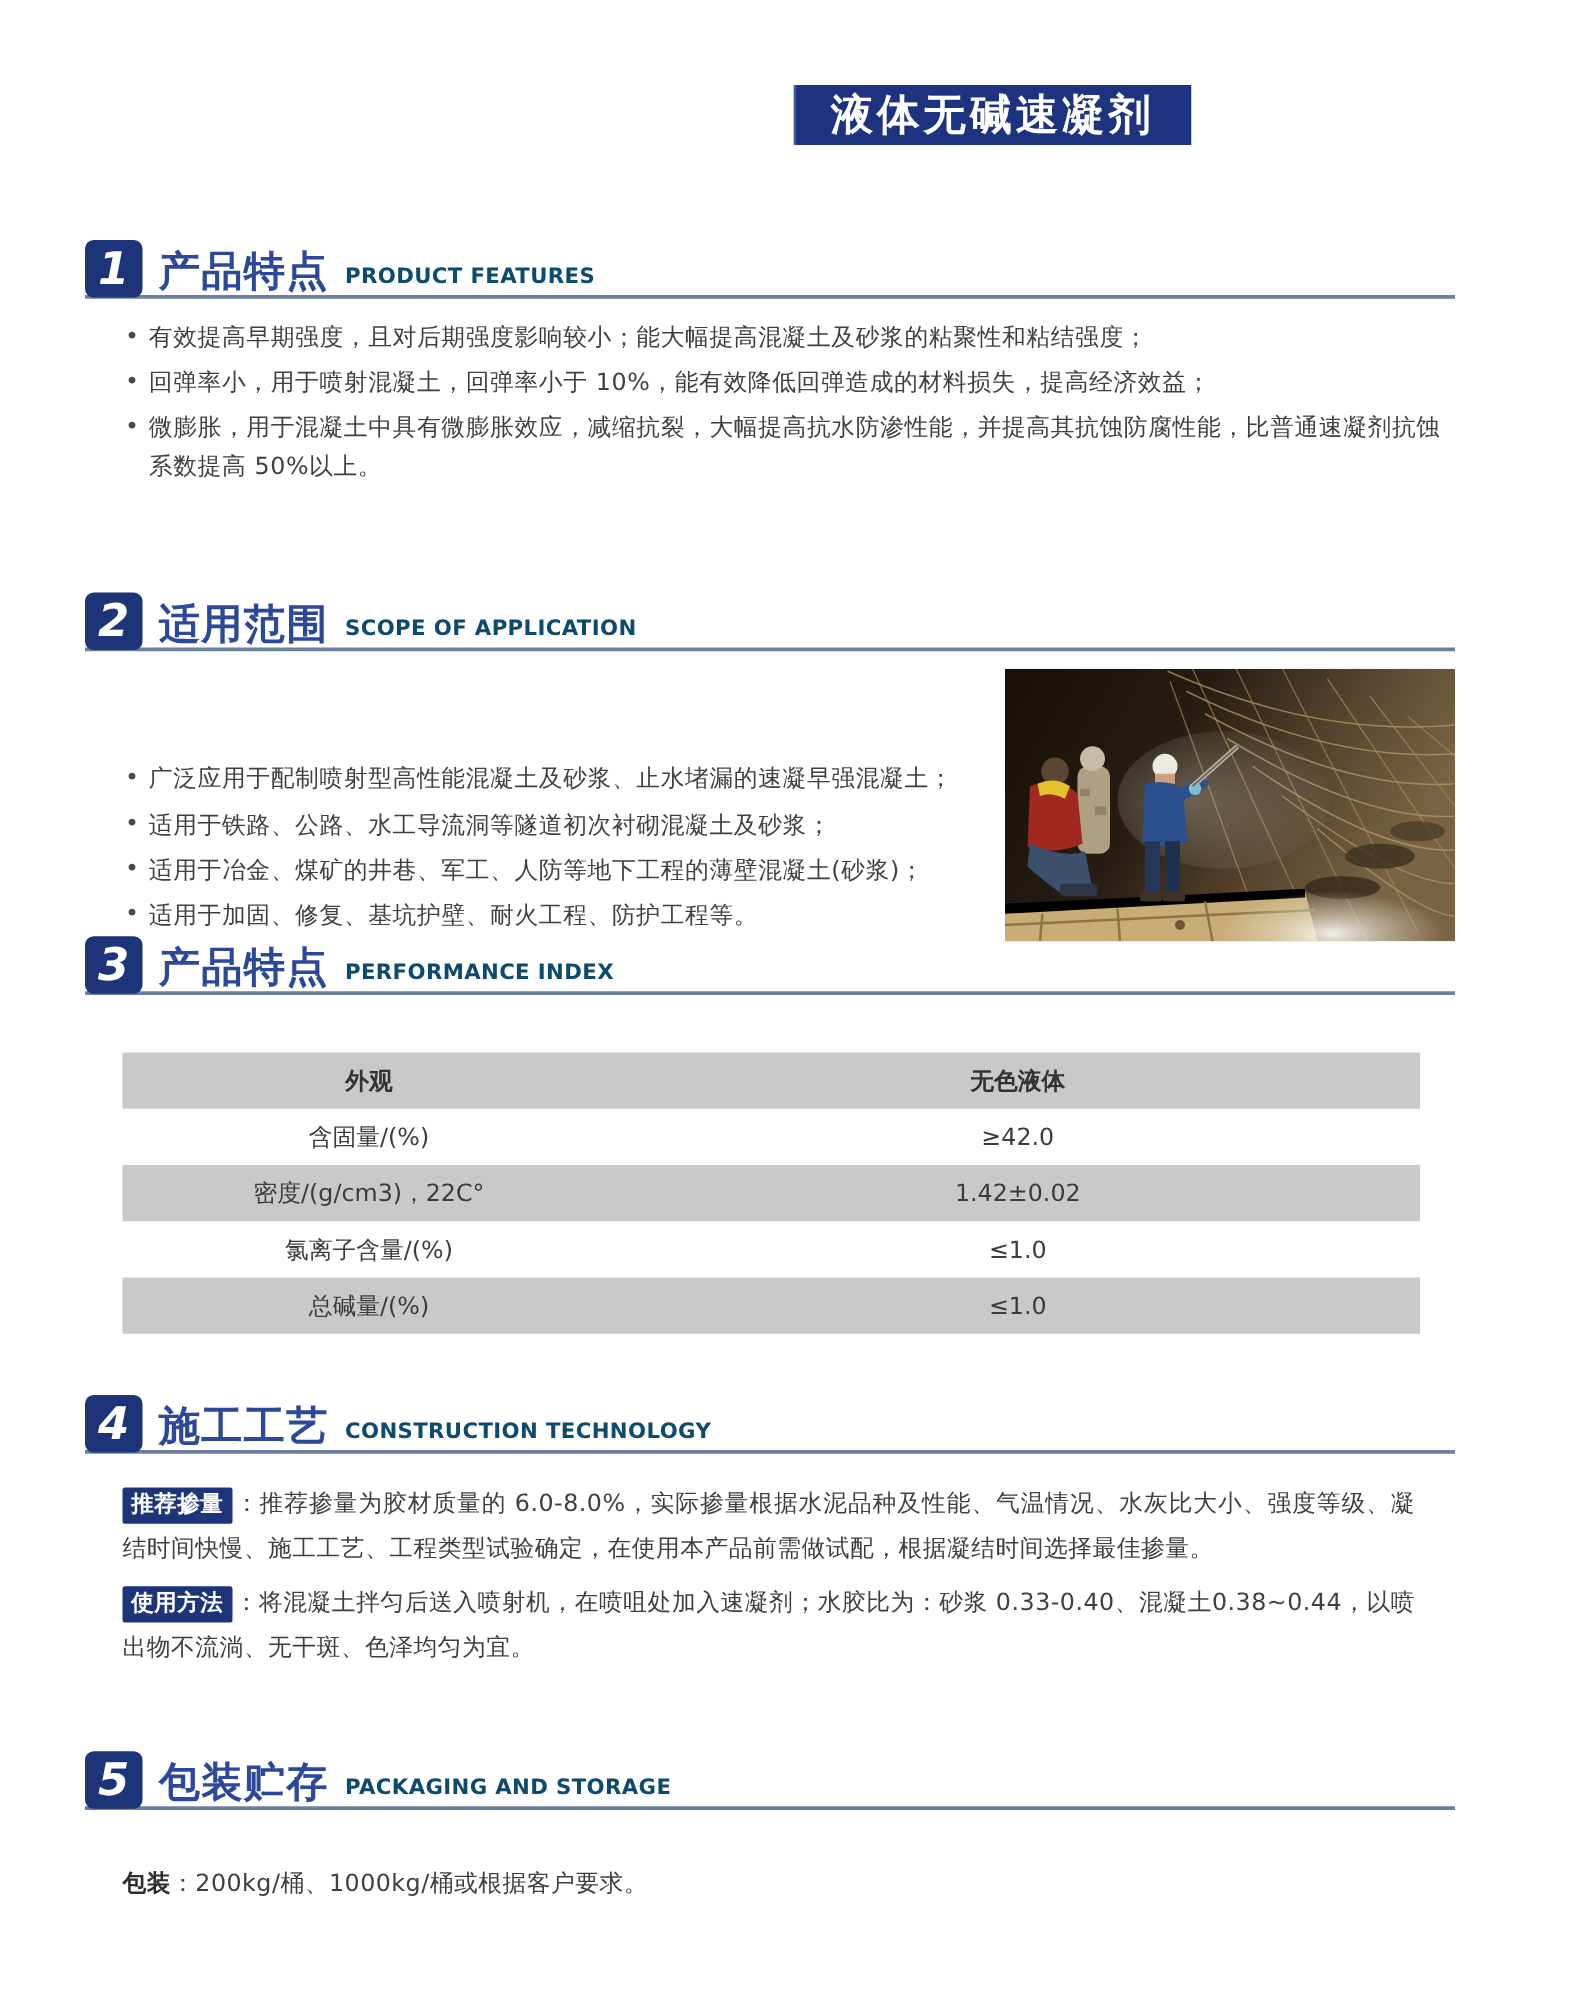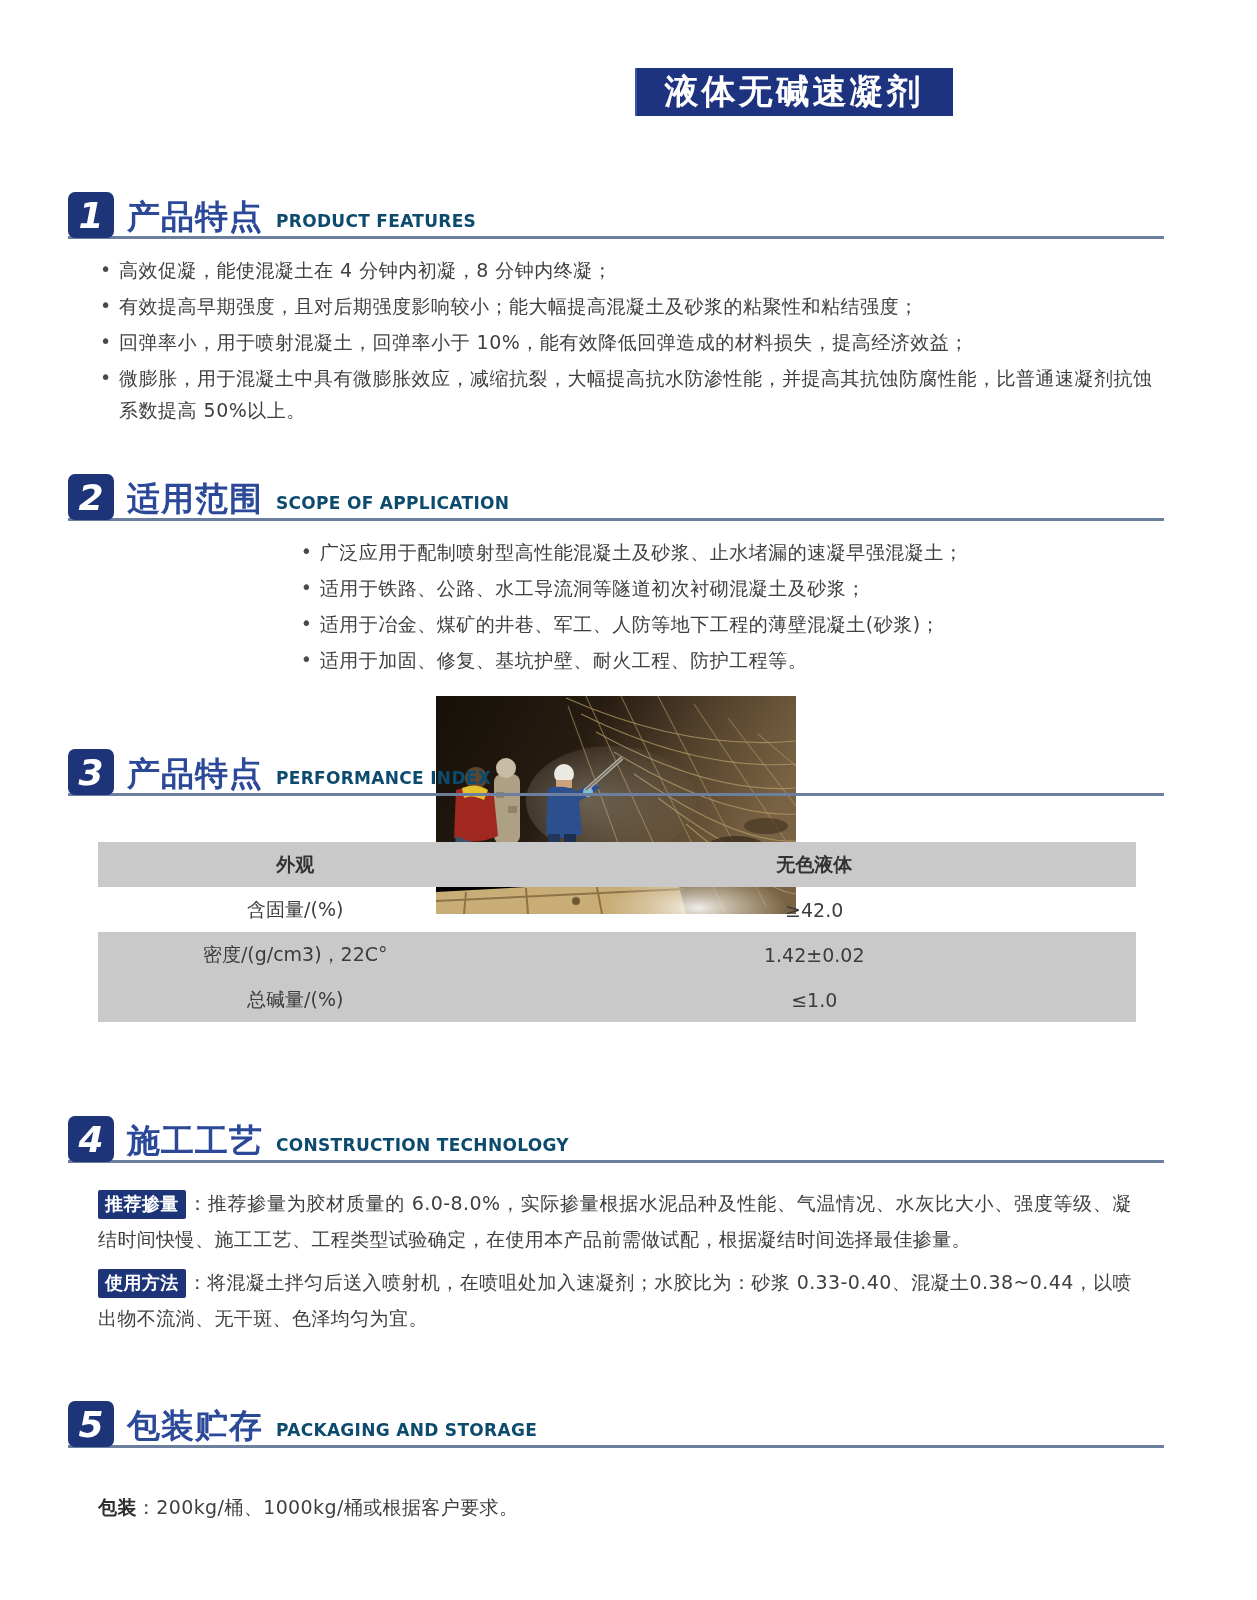--- a/index.html
+++ b/index.html
@@ -29,21 +29,21 @@
   .zh-title { font-size:33px; font-weight:bold; color:#2b4899; line-height:1; padding-bottom:3px; letter-spacing:1px; }
   .en-title { font-size:17px; font-weight:bold; color:#0c4a6e; padding-bottom:5px; letter-spacing:0.3px; }
   
   .bullets { margin:16px 0 0 32px; padding:0; list-style:none; }
   .bullets li {
     position:relative; padding-left:19px; font-size:19px; color:#404040;
     line-height:1.64; margin-bottom:5px; letter-spacing:0.5px;
   }
   .bullets li::before { content:"•"; position:absolute; left:0; top:-1px; color:#4a4a4a; }
   
-  .sec2-row { display:flex; align-items:center;flex-direction:column; }
+  .sec2-row { display:flex; align-items:flex-end; }
   .sec2-row .bullets { flex:1 1 auto; }
   .photo-frame { flex:0 0 auto; width:360px; height:218px; margin-top:14px; }
   
   .perf-table { width:1038px; margin:46px 0 0 30px; border-collapse:collapse; font-size:19px; color:#3c3c3c; }
   .perf-table td { text-align:center; padding:0 8px; }
   .perf-table tr { height:45px; }
   .perf-table tr.shaded { background:#c9c9c9; }
   .perf-table tr.head td { font-weight:bold; color:#333333; }
   .perf-table td.c1 { width:38%; }
   .perf-table td.c2 { width:62%; }
@@ -72,21 +72,20 @@
 
   <div class="title-bar">液体无碱速凝剂</div>
 
   <div class="section" id="sec1">
     <div class="sec-head">
       <div class="badge-num">1</div>
       <div class="zh-title">产品特点</div>
       <div class="en-title">PRODUCT FEATURES</div>
     </div>
     <ul class="bullets">
-      <li>高效促凝，能使混凝土在 4 分钟内初凝，8 分钟内终凝；</li>
       <li>有效提高早期强度，且对后期强度影响较小；能大幅提高混凝土及砂浆的粘聚性和粘结强度；</li>
       <li>回弹率小，用于喷射混凝土，回弹率小于 10%，能有效降低回弹造成的材料损失，提高经济效益；</li>
       <li>微膨胀，用于混凝土中具有微膨胀效应，减缩抗裂，大幅提高抗水防渗性能，并提高其抗蚀防腐性能，比普通速凝剂抗蚀系数提高 50%以上。</li>
     </ul>
   </div>
 
   <div class="section" id="sec2">
     <div class="sec-head">
       <div class="badge-num">2</div>
       <div class="zh-title">适用范围</div>
@@ -204,20 +203,24 @@
           <td class="c2">无色液体</td>
         </tr>
         <tr>
           <td class="c1">含固量/(%)</td>
           <td class="c2">≥42.0</td>
         </tr>
         <tr class="shaded">
           <td class="c1">密度/(g/cm3)，22C°</td>
           <td class="c2">1.42±0.02</td>
         </tr>
+        <tr>
+          <td class="c1">氯离子含量/(%)</td>
+          <td class="c2">≤1.0</td>
+        </tr>
         <tr class="shaded">
           <td class="c1">总碱量/(%)</td>
           <td class="c2">≤1.0</td>
         </tr>
       </tbody>
     </table>
   </div>
 
   <div class="section" id="sec4">
     <div class="sec-head">

